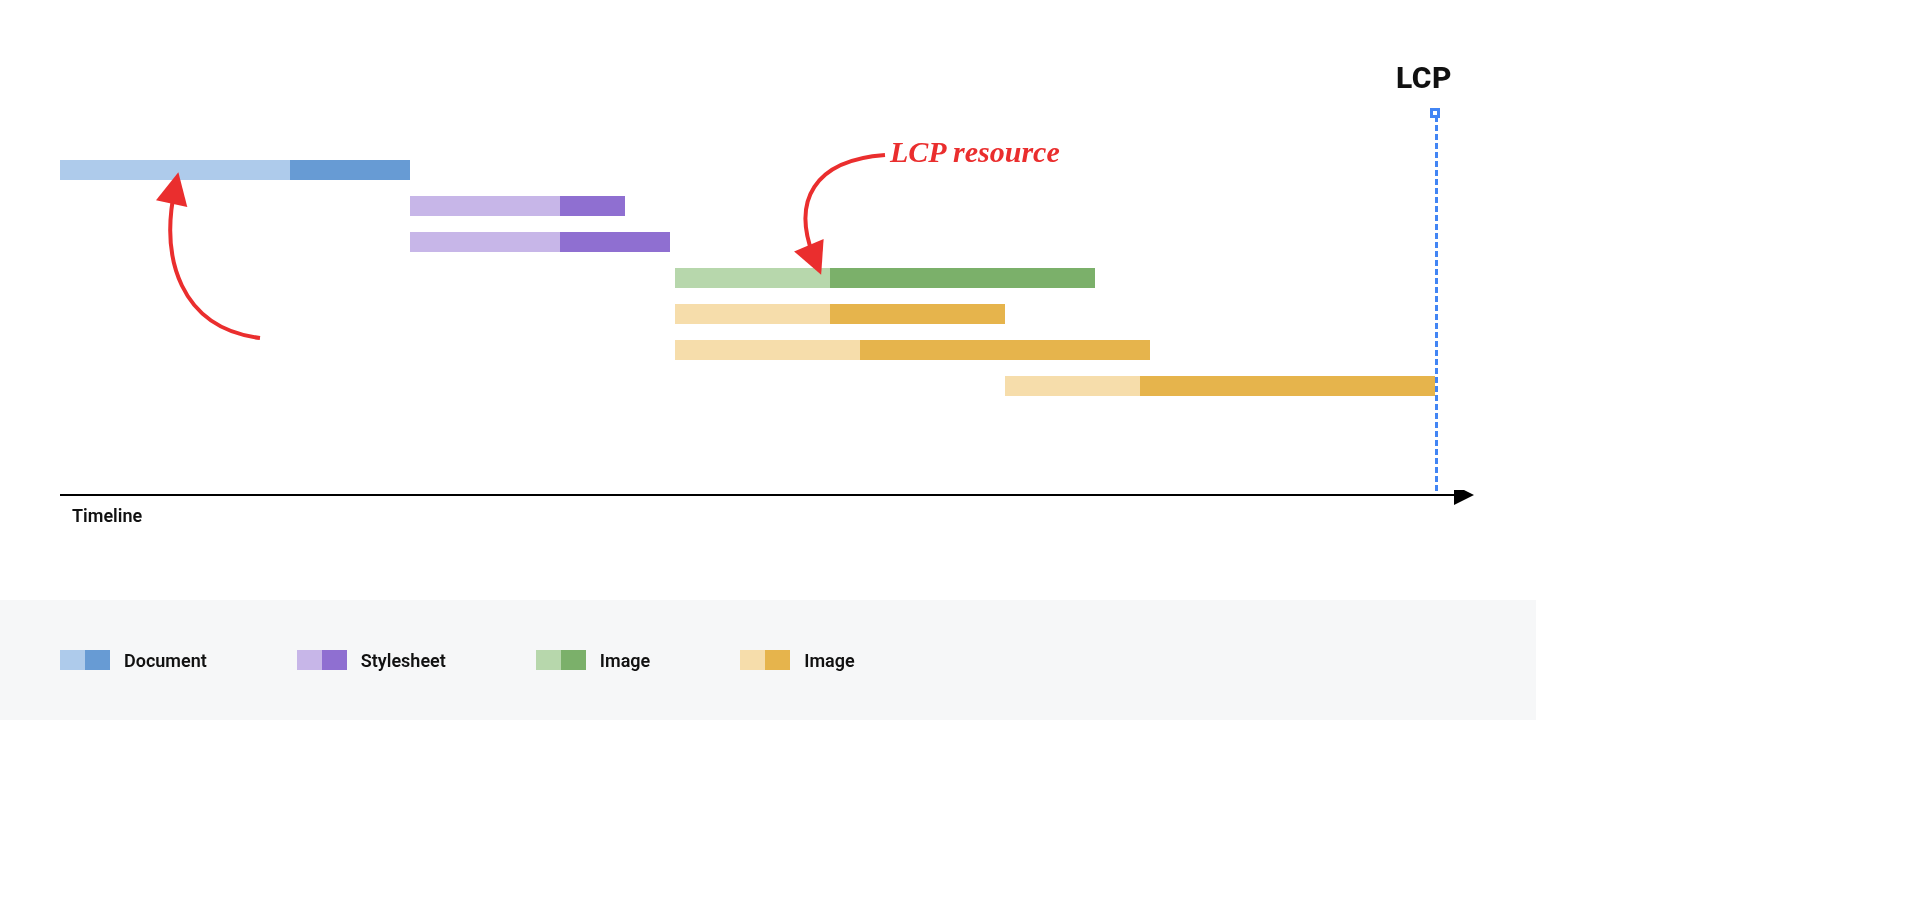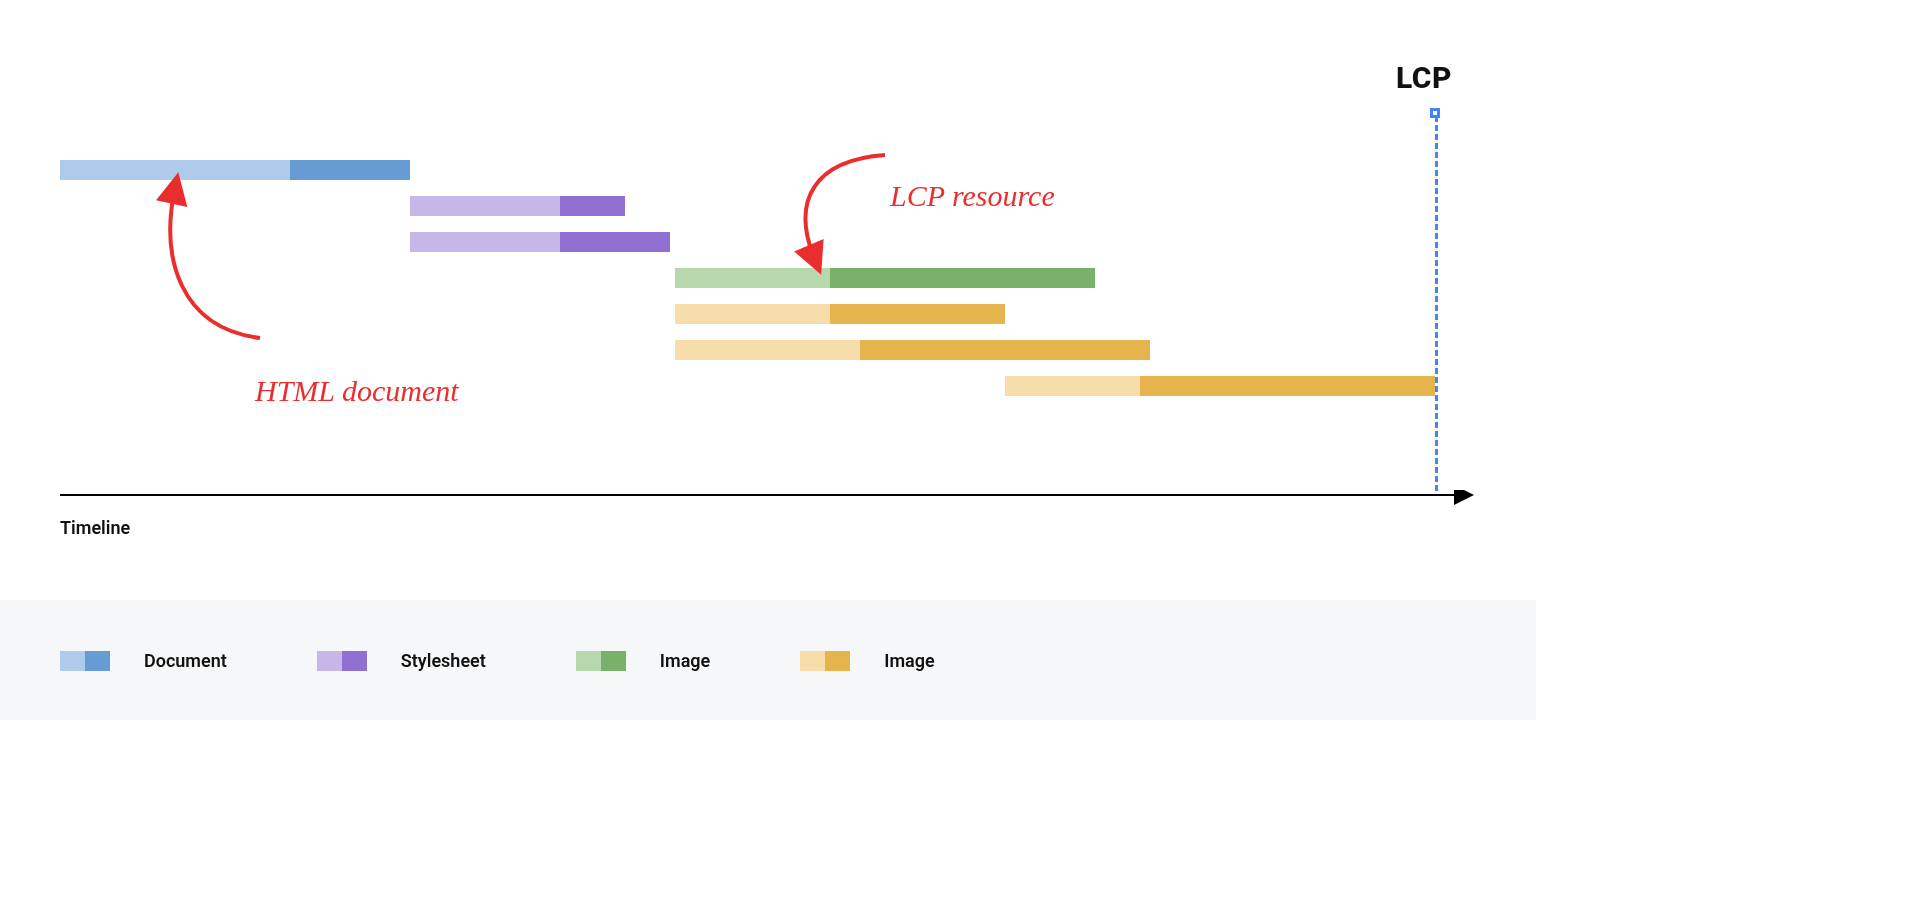--- a/index.html
+++ b/index.html
@@ -48,52 +48,50 @@
   .bar .phase2 { height: 100%; }
   .axis-arrow {
     position: absolute;
     left: 0;
     width: 1416px;
     top: 430px;
   }
   .axis-label {
     position: absolute;
     top: 445px;
-    left: 0;
+    left: 12px;
     font-size: 18px;
     font-weight: 600;
     color: #111;
-    margin-top: 12px;
   }
   .annotation {
     position: absolute;
     font-family: "Comic Sans MS", "Bradley Hand", cursive;
     font-style: italic;
-    font-weight: 400;
+    font-weight: 700;
     color: #ea2e2e;
     font-size: 30px;
     white-space: nowrap;
-    margin-top: 44px;
   }
   .legend-strip {
     position: absolute;
     left: 0;
     bottom: 0;
     width: 100%;
     height: 120px;
     background: #f6f7f8;
     display: flex;
     align-items: center;
     gap: 90px;
     padding-left: 60px;
   }
   .legend-item {
     display: flex;
-    align-items: flex-end;
-    gap: 34px;
+    align-items: flex-start;
+    gap: 14px;
   }
   .legend-swatch {
     display: flex;
     width: 50px;
     height: 20px;
   }
   .legend-swatch div { flex: 1; height: 100%; }
   .legend-label {
     font-size: 18px;
     font-weight: 600;
@@ -139,21 +137,20 @@
   </div>
 
   <svg style="position:absolute; left:70px; top:118px; width:160px; height:170px; overflow:visible;">
     <defs>
       <marker id="ah1" markerWidth="12" markerHeight="12" refX="6" refY="6" orient="auto">
         <path d="M2,2 L10,6 L2,10 Z" fill="#ea2e2e"></path>
       </marker>
     </defs>
     <path d="M130,160 C50,150 30,80 45,10" stroke="#ea2e2e" stroke-width="4" fill="none" marker-end="url(#ah1)"></path>
   </svg>
-  <div class="annotation" style="left:195px; top:270px;">HTML document</div>
 
   <svg style="position:absolute; left:700px; top:80px; width:160px; height:140px; overflow:visible;">
     <defs>
       <marker id="ah2" markerWidth="12" markerHeight="12" refX="6" refY="6" orient="auto">
         <path d="M2,2 L10,6 L2,10 Z" fill="#ea2e2e"></path>
       </marker>
     </defs>
     <path d="M125,15 C55,20 30,60 55,120" stroke="#ea2e2e" stroke-width="4" fill="none" marker-end="url(#ah2)"></path>
   </svg>
   <div class="annotation" style="left:830px; top:75px;">LCP resource</div>

